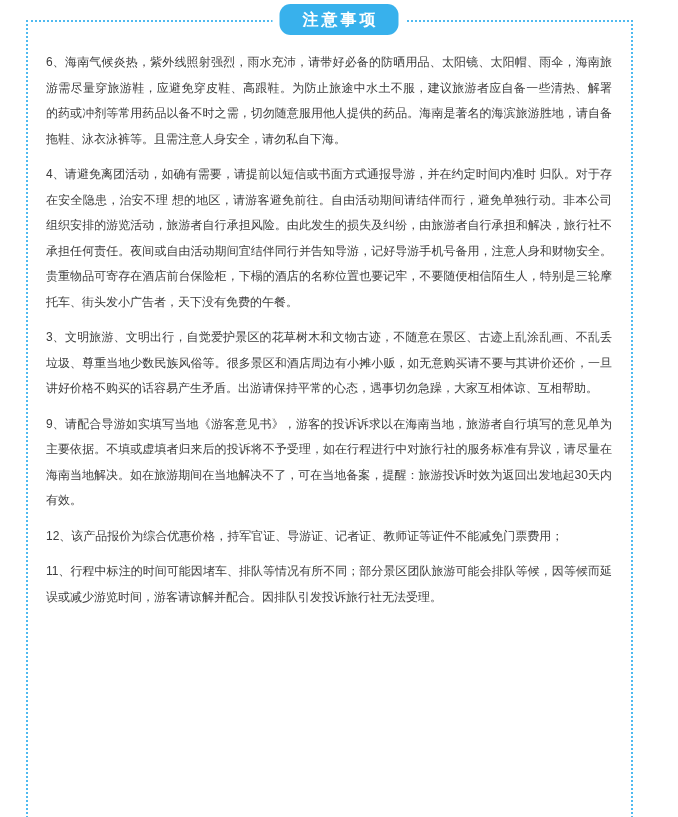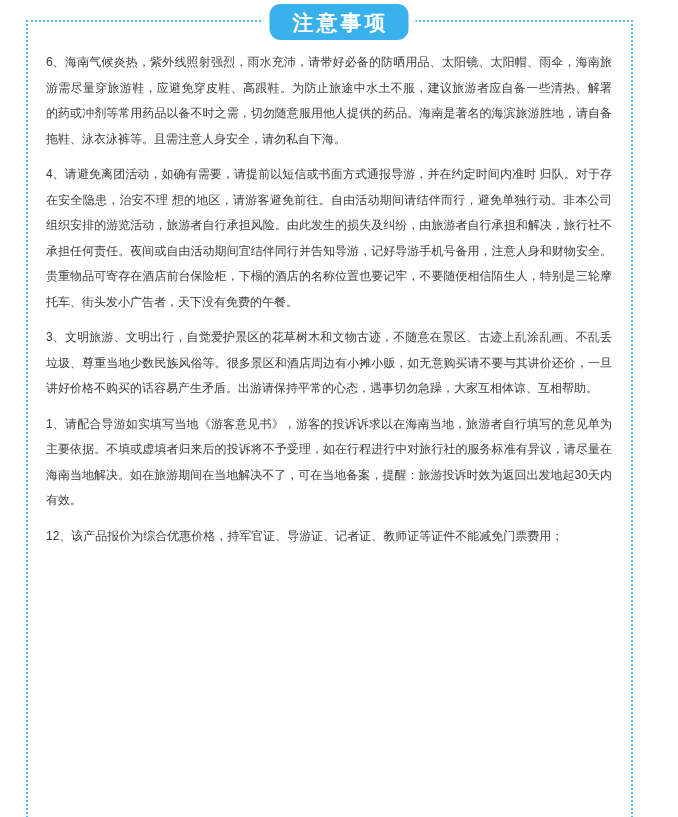--- a/index.html
+++ b/index.html
@@ -25,21 +25,21 @@
     background: #ffffff;
     padding: 28px 19px 20px 18px;
   }
   .badge {
     position: absolute;
     top: 4px;
     left: 50%;
     transform: translateX(-50%);
     background: var(--badge-bg, #38b1ec);
     color: var(--badge-text, #ffffff);
-    font-size: 21px;
+    font-size: 16px;
     font-weight: bold;
     letter-spacing: 3px;
     line-height: 1;
     padding: 8px 20px 7px 23px; 
     border-radius: 11px;
     box-shadow: 0 0 0 7px #ffffff; 
     z-index: 2;
     white-space: nowrap;
   }
   .paragraphs .para {
@@ -59,16 +59,17 @@
 </head>
 <body style="--badge-bg: #38b1ec; --badge-text: #ffffff; --border-color: #4fbaf0; --text-color: #3c3c3c;">
 
 <div class="badge">注意事项</div>
 
 <div class="notice-box">
   <div class="paragraphs">
       <p class="para">6、海南气候炎热，紫外线照射强烈，雨水充沛，请带好必备的防晒用品、太阳镜、太阳帽、雨伞，海南旅游需尽量穿旅游鞋，应避免穿皮鞋、高跟鞋。为防止旅途中水土不服，建议旅游者应自备一些清热、解署 的药或冲剂等常用药品以备不时之需，切勿随意服用他人提供的药品。海南是著名的海滨旅游胜地，请自备拖鞋、泳衣泳裤等。且需注意人身安全，请勿私自下海。</p>
       <p class="para">4、请避免离团活动，如确有需要，请提前以短信或书面方式通报导游，并在约定时间内准时 归队。对于存在安全隐患，治安不理 想的地区，请游客避免前往。自由活动期间请结伴而行，避免单独行动。非本公司组织安排的游览活动，旅游者自行承担风险。由此发生的损失及纠纷，由旅游者自行承担和解决，旅行社不承担任何责任。夜间或自由活动期间宜结伴同行并告知导游，记好导游手机号备用，注意人身和财物安全。贵重物品可寄存在酒店前台保险柜，下榻的酒店的名称位置也要记牢，不要随便相信陌生人，特别是三轮摩托车、街头发小广告者，天下没有免费的午餐。</p>
       <p class="para">3、文明旅游、文明出行，自觉爱护景区的花草树木和文物古迹，不随意在景区、古迹上乱涂乱画、不乱丢垃圾、尊重当地少数民族风俗等。很多景区和酒店周边有小摊小贩，如无意购买请不要与其讲价还价，一旦讲好价格不购买的话容易产生矛盾。出游请保持平常的心态，遇事切勿急躁，大家互相体谅、互相帮助。</p>
-      <p class="para">1、请配合导游如实填写当地《游客意见书》，游客的投诉诉求以在海南当地，旅游者自行填写的意见单为主要依据。不填或虚填者归来后的投诉将不予受理，如在行程进行中对旅行社的服务标准有异议，请尽量在海南当地解决。如在旅游期间在当地解决不了，可在当地备案，提醒：旅游投诉时效为返回出发地起30天内有效。</p>
+      <p class="para">9、请配合导游如实填写当地《游客意见书》，游客的投诉诉求以在海南当地，旅游者自行填写的意见单为主要依据。不填或虚填者归来后的投诉将不予受理，如在行程进行中对旅行社的服务标准有异议，请尽量在海南当地解决。如在旅游期间在当地解决不了，可在当地备案，提醒：旅游投诉时效为返回出发地起30天内有效。</p>
       <p class="para">12、该产品报价为综合优惠价格，持军官证、导游证、记者证、教师证等证件不能减免门票费用；</p>
+      <p class="para">11、行程中标注的时间可能因堵车、排队等情况有所不同；部分景区团队旅游可能会排队等候，因等候而延误或减少游览时间，游客请谅解并配合。因排队引发投诉旅行社无法受理。</p>
     </div>
 </div>
 
 </body></html>

